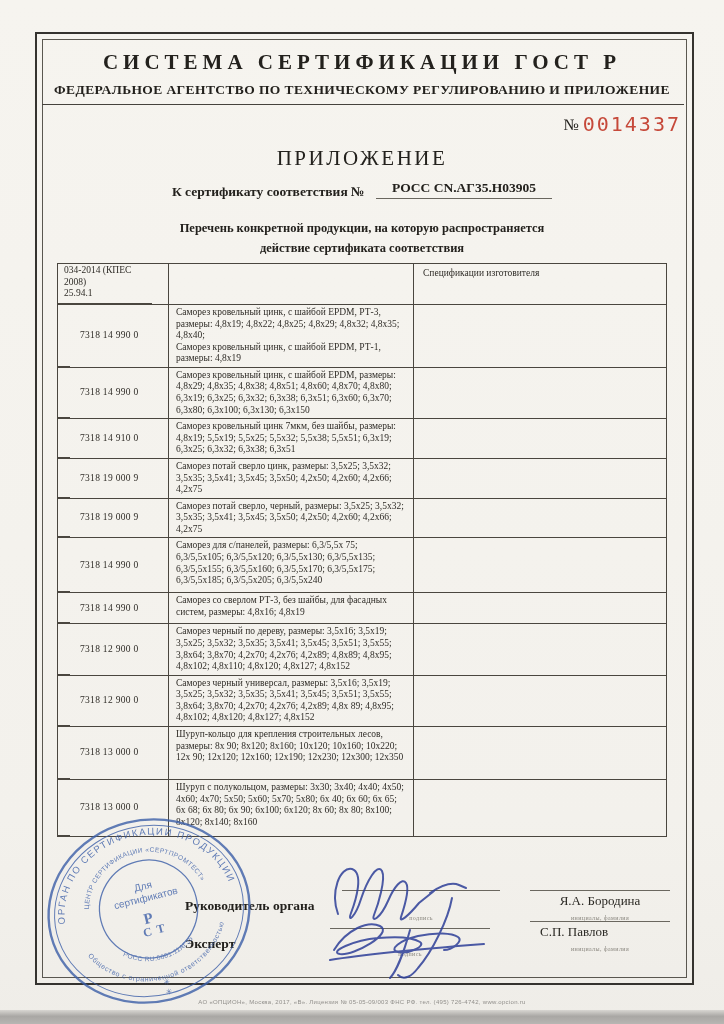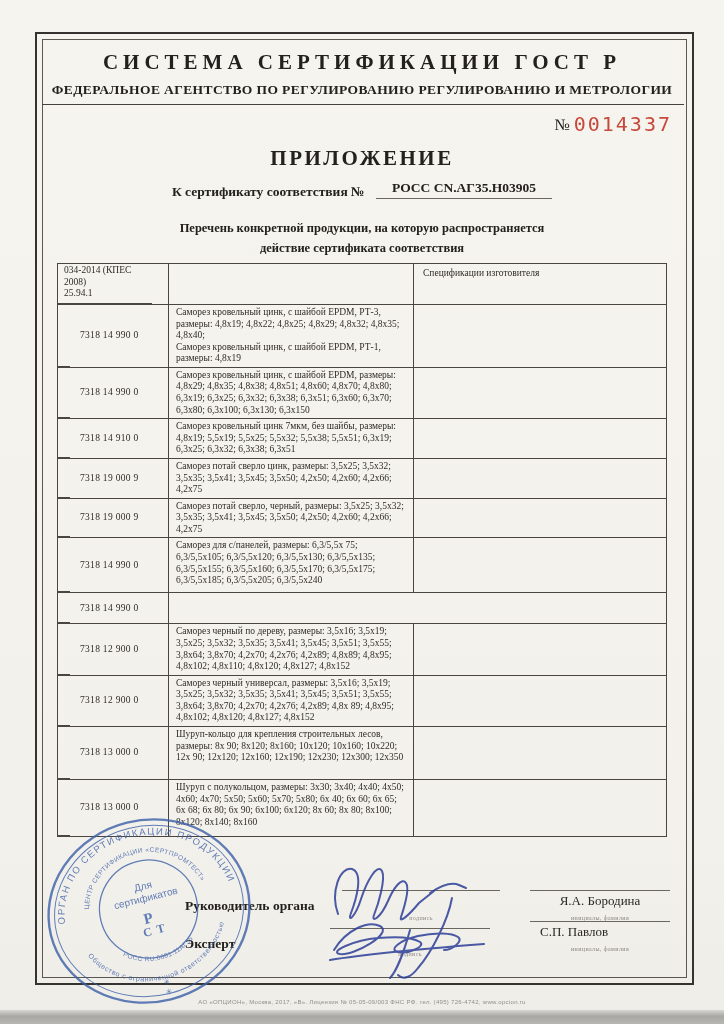--- a/index.html
+++ b/index.html
@@ -15,25 +15,25 @@
   
   .frame-outer{position:absolute;left:35px;top:32px;width:655px;height:949px;
     border:2.5px solid #35332f;background:transparent;}
   .frame-inner{position:absolute;left:5px;top:5px;right:5px;bottom:5px;border:1px solid #5a5750;}
   
   .sys-title{position:absolute;left:0;right:0;top:50px;text-align:center;
     font-size:21px;font-weight:bold;letter-spacing:5px;color:#23211d;}
   .agency{position:absolute;left:0;right:0;top:82px;text-align:center;
     font-size:13.5px;font-weight:bold;letter-spacing:.4px;color:#23211d;}
   .head-rule{position:absolute;left:42px;right:40px;top:104px;border-top:1.5px solid #45423d;}
-  .form-number{position:absolute;right:52px;top:112px;font-size:16px;color:#23211d;}
+  .form-number{position:absolute;right:43px;top:112px;font-size:16px;color:#23211d;}
   .form-number .digits{font-family:"DejaVu Sans Mono", monospace;font-size:20px;
     color:#c6493a;letter-spacing:2px;vertical-align:-1px;}
   .appendix{position:absolute;left:0;right:0;top:146px;text-align:center;
-    font-size:21px;font-weight:bold;letter-spacing:2.5px;color:#23211d;}
+    font-size:21px;font-weight:normal;letter-spacing:2.5px;color:#23211d;}
   .cert-line{position:absolute;left:0;right:0;top:184px;text-align:center;
     font-size:13.5px;font-weight:bold;color:#23211d;}
   .cert-number{display:inline-block;border-bottom:1px solid #6a675f;
     padding:0 16px 2px 16px;margin-left:8px;font-weight:bold;font-size:13.5px;
     position:relative;top:-4px;}
   .scope{position:absolute;left:0;right:0;top:218px;text-align:center;
     font-size:12.5px;font-weight:bold;line-height:20px;color:#23211d;}
   
   .ptable{position:absolute;left:57px;top:263px;width:610px;
     border:1px solid #4a463f;font-size:9.5px;line-height:1.22;color:#2f2c27;
@@ -67,21 +67,21 @@
 </head>
 <body>
 
 <div class="page">
 
   <div class="frame-outer">
     <div class="frame-inner"></div>
   </div>
 
   <div class="sys-title">СИСТЕМА СЕРТИФИКАЦИИ ГОСТ Р</div>
-  <div class="agency">ФЕДЕРАЛЬНОЕ АГЕНТСТВО ПО РЕГУЛИРОВАНИЮ РЕГУЛИРОВАНИЮ И МЕТРОЛОГИИ</div>
+  <div class="agency">ФЕДЕРАЛЬНОЕ АГЕНТСТВО ПО ТЕХНИЧЕСКОМУ РЕГУЛИРОВАНИЮ И ПРИЛОЖЕНИЕ</div>
   <div class="head-rule"></div>
 
   <div class="form-number">
     <span>№</span>
     <span class="digits">0014337</span>
   </div>
 
   <div class="appendix">ПРИЛОЖЕНИЕ</div>
 
   <div class="cert-line">
@@ -152,20 +152,21 @@
             <div class="c1b">7318 14 990 0</div>
           </div>
           <div class="c2">Саморез для с/панелей, размеры: 6,3/5,5х 75; 6,3/5,5х105; 6,3/5,5х120; 6,3/5,5х130; 6,3/5,5х135; 6,3/5,5х155; 6,3/5,5х160; 6,3/5,5х170; 6,3/5,5х175; 6,3/5,5х185; 6,3/5,5х205; 6,3/5,5х240</div>
           <div class="c3"></div>
         </div>
         <div class="trow" style="min-height: 30px;">
           <div class="c1">
             <div class="c1a"></div>
             <div class="c1b">7318 14 990 0</div>
           </div>
+          <div class="c2">Саморез со сверлом РТ-3, без шайбы, для фасадных систем, размеры: 4,8х16; 4,8х19</div>
           <div class="c3"></div>
         </div>
         <div class="trow" style="min-height: 48px;">
           <div class="c1">
             <div class="c1a"></div>
             <div class="c1b">7318 12 900 0</div>
           </div>
           <div class="c2">Саморез черный по дереву, размеры: 3,5х16; 3,5х19; 3,5х25; 3,5х32; 3,5х35; 3,5х41; 3,5х45; 3,5х51; 3,5х55; 3,8х64; 3,8х70; 4,2х70; 4,2х76; 4,2х89; 4,8х89; 4,8х95; 4,8х102; 4,8х110; 4,8х120; 4,8х127; 4,8х152</div>
           <div class="c3"></div>
         </div>

